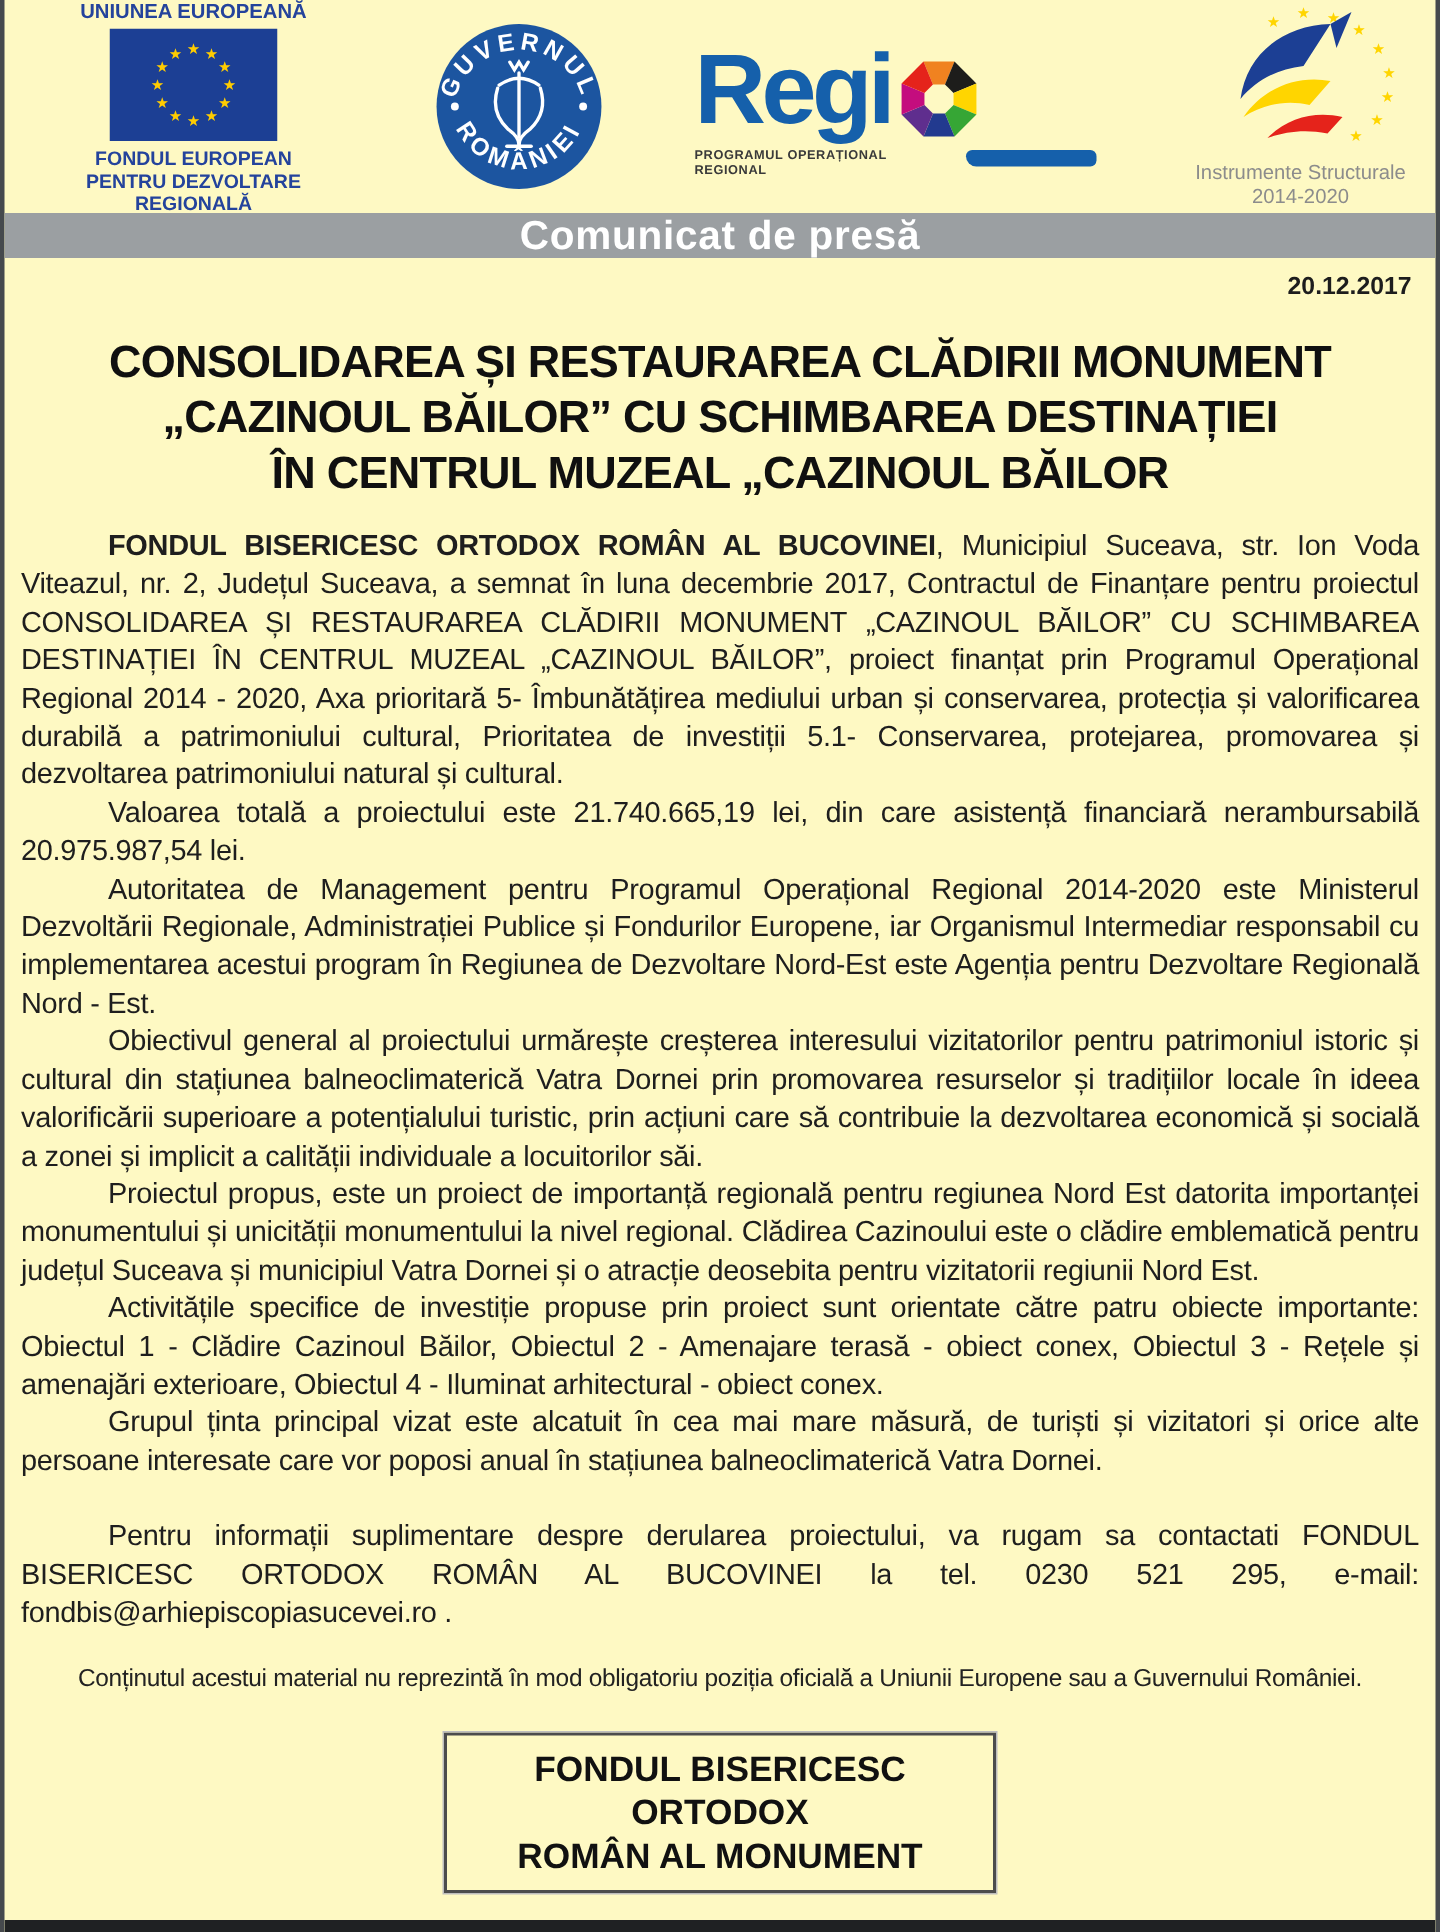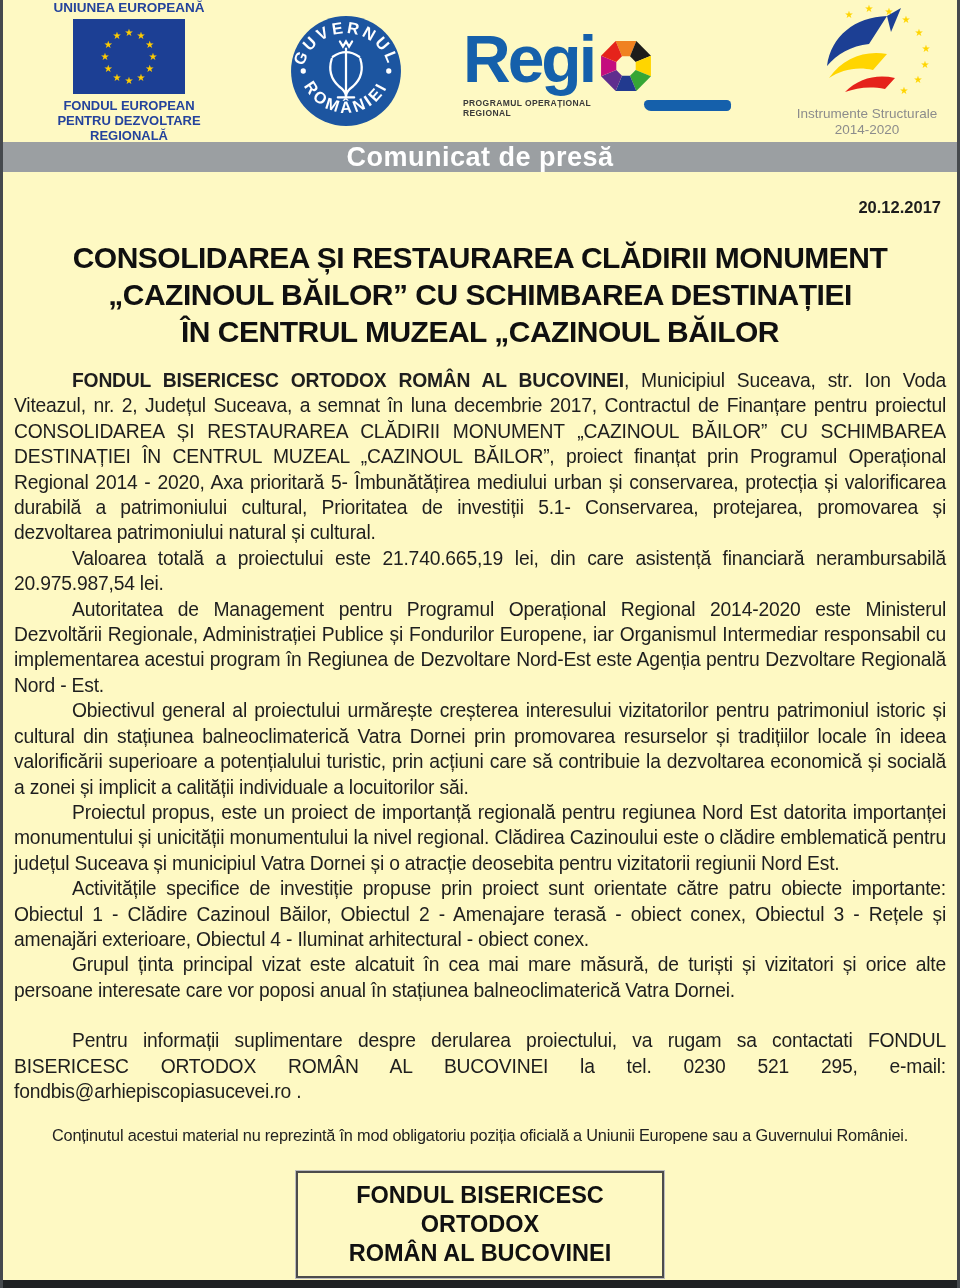--- a/index.html
+++ b/index.html
@@ -22,21 +22,21 @@
   .regio-octagon{margin:6px 0 0 2px;}
   .regio-sub-row{display:flex;align-items:center;margin-top:2px;}
   .regio-sub{font-size:8.5px;font-weight:bold;color:#3a3a3a;letter-spacing:.4px;}
   .regio-swoosh{display:inline-block;width:88px;height:11px;background:#1560ab;border-radius:6px 6px 6px 10px;margin-left:4px;margin-top:-6px;}
   .instr-block{width:152px;text-align:center;}
   .instr-caption{font-size:13.5px;color:#8c8c8c;line-height:16px;margin-top:2px;}
   
   .banner{height:30px;background:#9b9fa2;display:flex;align-items:center;justify-content:center;}
   .banner-title{color:#ffffff;font-weight:bold;font-size:27px;letter-spacing:.5px;}
   
-  .date-row{text-align:right;padding:26px 16px 0 0;font-size:16.5px;font-weight:bold;color:#1d1d1d;}
+  .date-row{text-align:right;padding:10px 16px 0 0;font-size:16.5px;font-weight:bold;color:#1d1d1d;}
   .doc-title{margin-top:22px;text-align:center;font-weight:bold;font-size:30px;line-height:37px;color:#101010;letter-spacing:-.5px;}
   
   .body-text{margin:18px 11px 0 11px;font-size:19.3px;line-height:25.4px;text-align:justify;letter-spacing:-.2px;}
   .body-text p{margin:0;text-indent:58px;}
   .lead-bold{font-weight:bold;}
   .contact-par{margin-top:25px !important;}
   .disclaimer{margin-top:22px;text-align:center;font-size:16.3px;letter-spacing:-.2px;color:#222;}
   
   .org-box{width:352px;margin:26px auto 0;border:2px solid #4c4c4c;outline:1px solid #bdbdbd;
            text-align:center;font-weight:bold;font-size:23.5px;line-height:29px;color:#111;padding:8px 6px;}
@@ -163,17 +163,17 @@
     <p>Proiectul propus, este un proiect de importanță regională pentru  regiunea Nord Est datorita importanței monumentului și unicității monumentului la nivel regional. Clădirea Cazinoului este o clădire emblematică pentru județul Suceava și municipiul Vatra Dornei și o atracție deosebita pentru vizitatorii regiunii Nord Est.</p>
     <p>Activitățile specifice de investiție propuse prin proiect sunt orientate către patru obiecte importante: Obiectul 1 - Clădire Cazinoul Băilor,  Obiectul 2 - Amenajare terasă - obiect conex, Obiectul 3 - Rețele și amenajări exterioare, Obiectul 4 - Iluminat arhitectural - obiect conex.</p>
     <p>Grupul ținta principal vizat este alcatuit în cea mai mare măsură, de turiști și vizitatori și orice alte persoane interesate care vor poposi anual în stațiunea balneoclimaterică Vatra Dornei.</p>
     <p class="contact-par">Pentru informații suplimentare despre derularea proiectului, va rugam sa contactati FONDUL BISERICESC ORTODOX ROMÂN AL BUCOVINEI la tel. 0230 521 295, e-mail: fondbis@arhiepiscopiasucevei.ro .</p>
   </div>
 
   <div class="disclaimer">Conținutul acestui material nu reprezintă în mod obligatoriu poziția oficială a Uniunii Europene sau a Guvernului României.</div>
 
   <div class="org-box">
     <div>FONDUL BISERICESC ORTODOX</div>
-    <div>ROMÂN AL BUCOVINEI</div>
+    <div>ROMÂN AL MONUMENT</div>
   </div>
 
   <div class="bottom-bar"></div>
 </div>
 
 </body></html>

